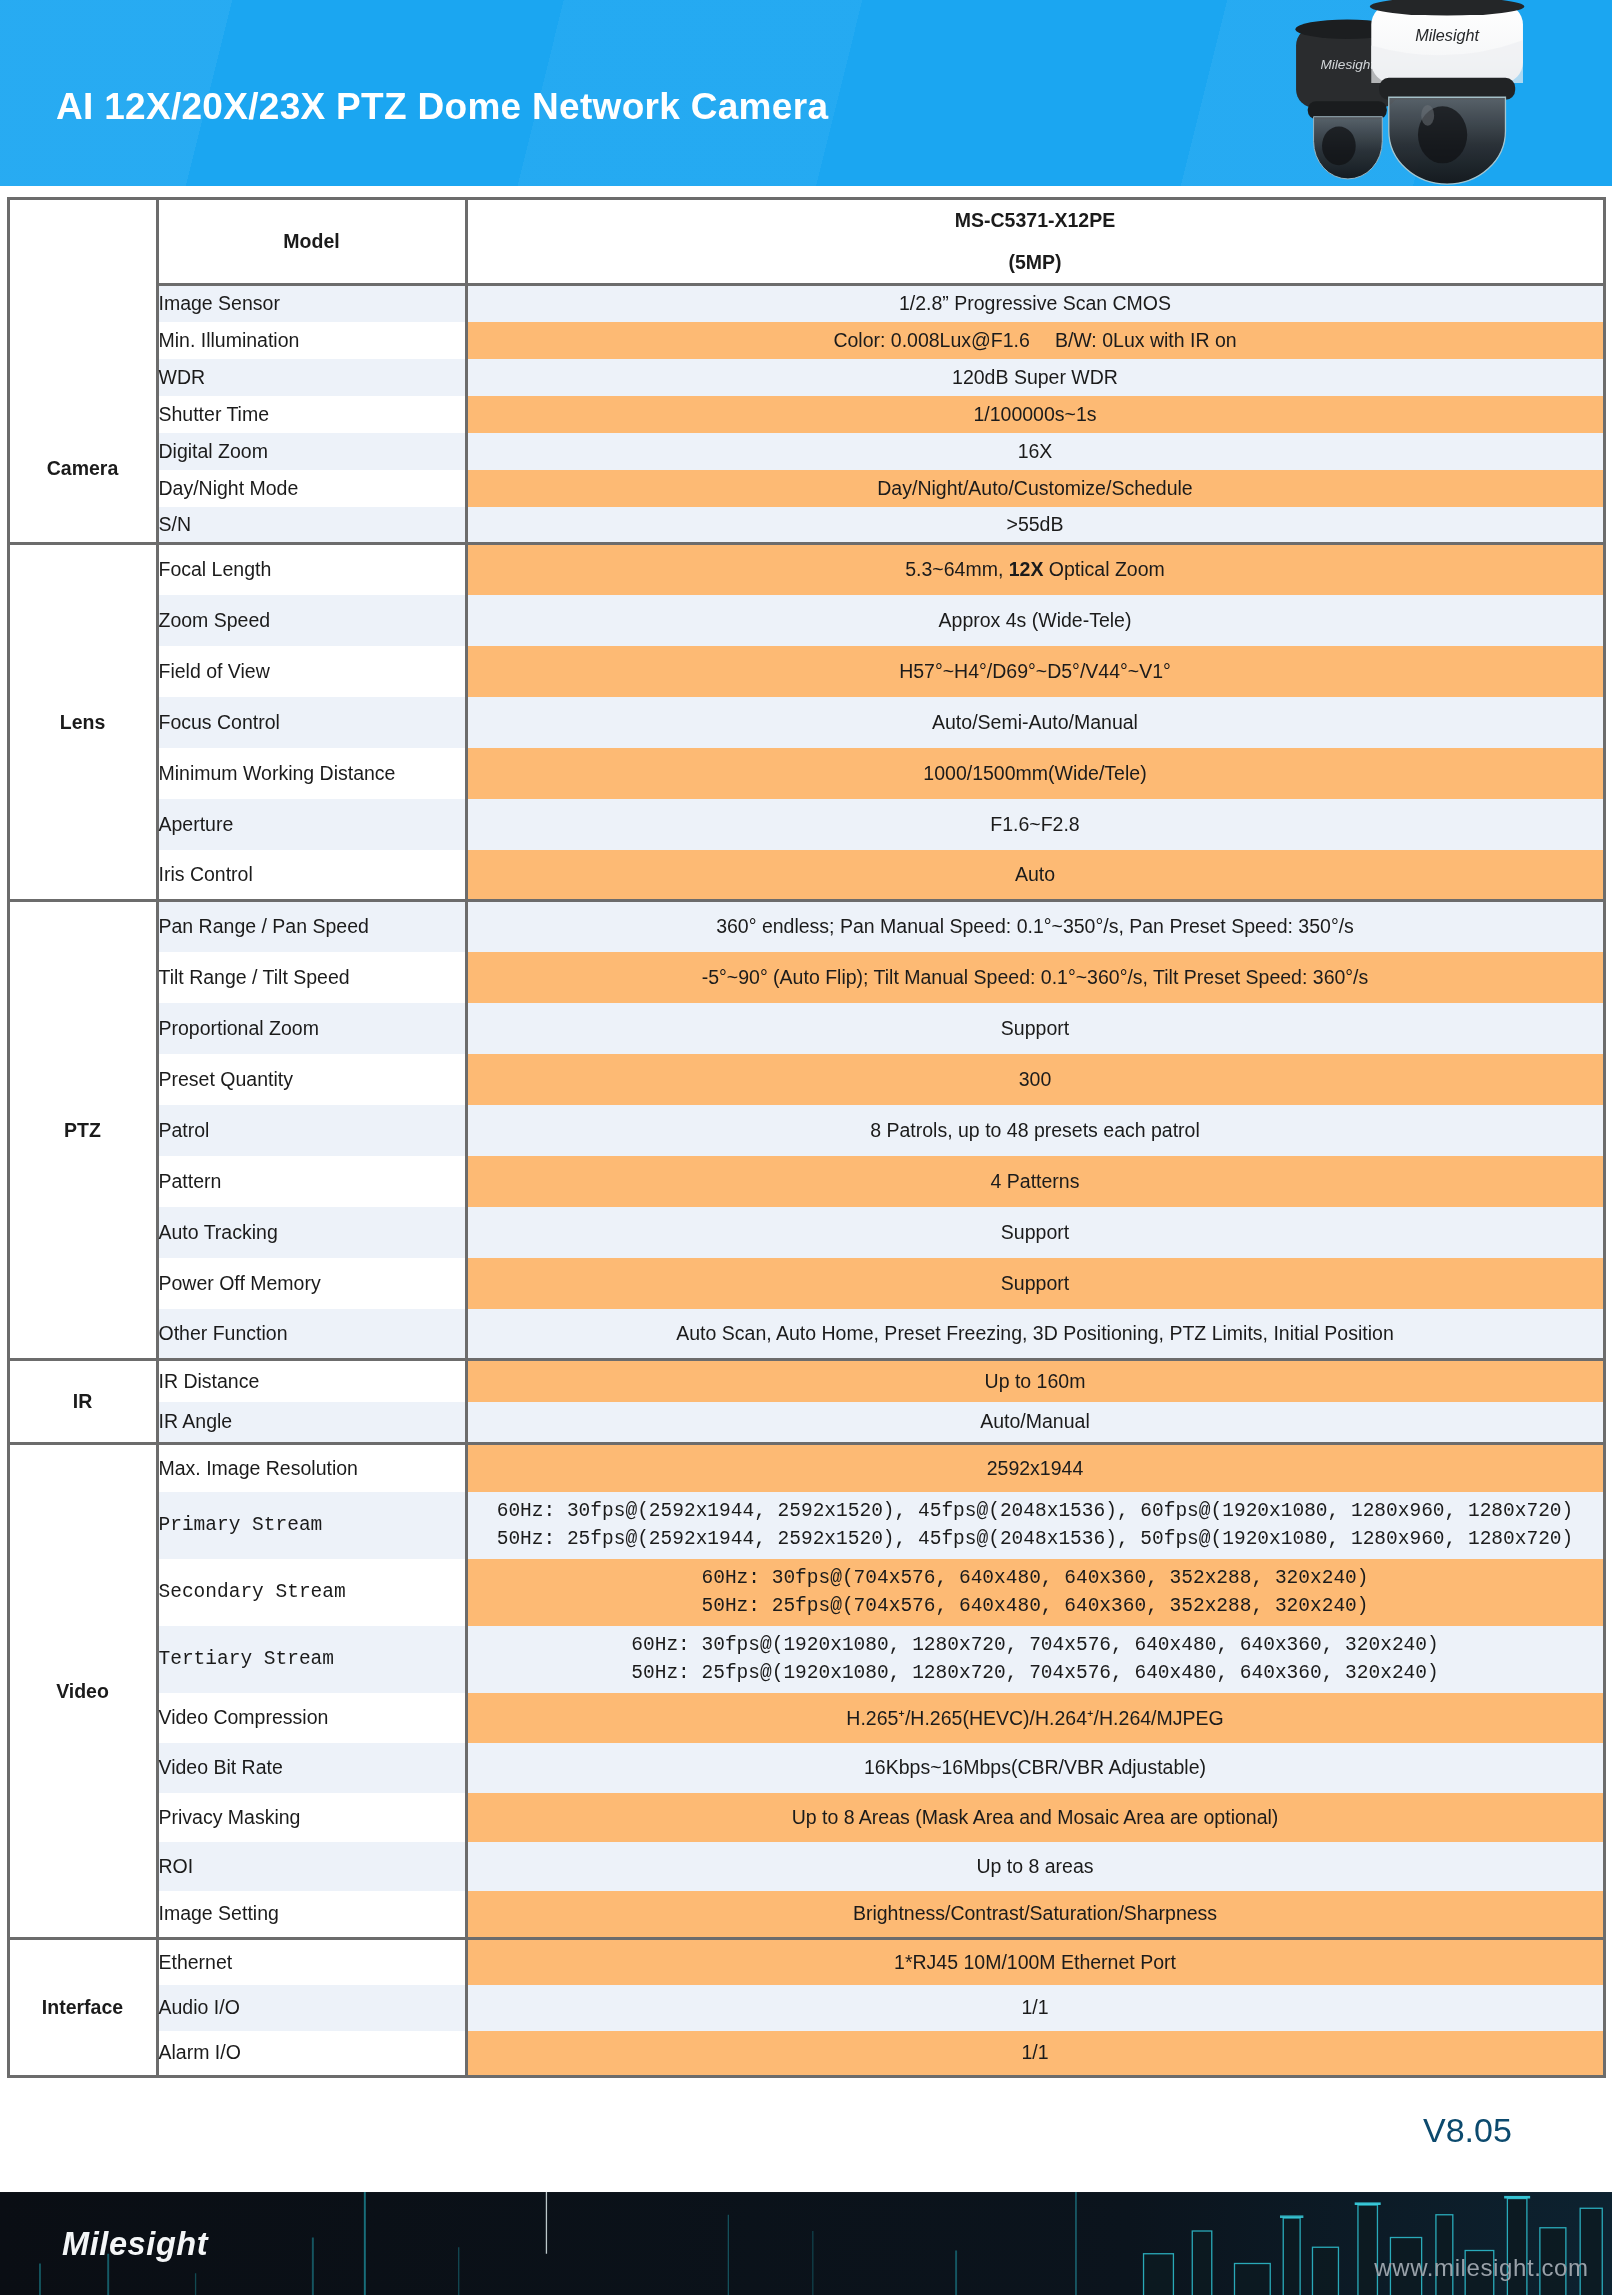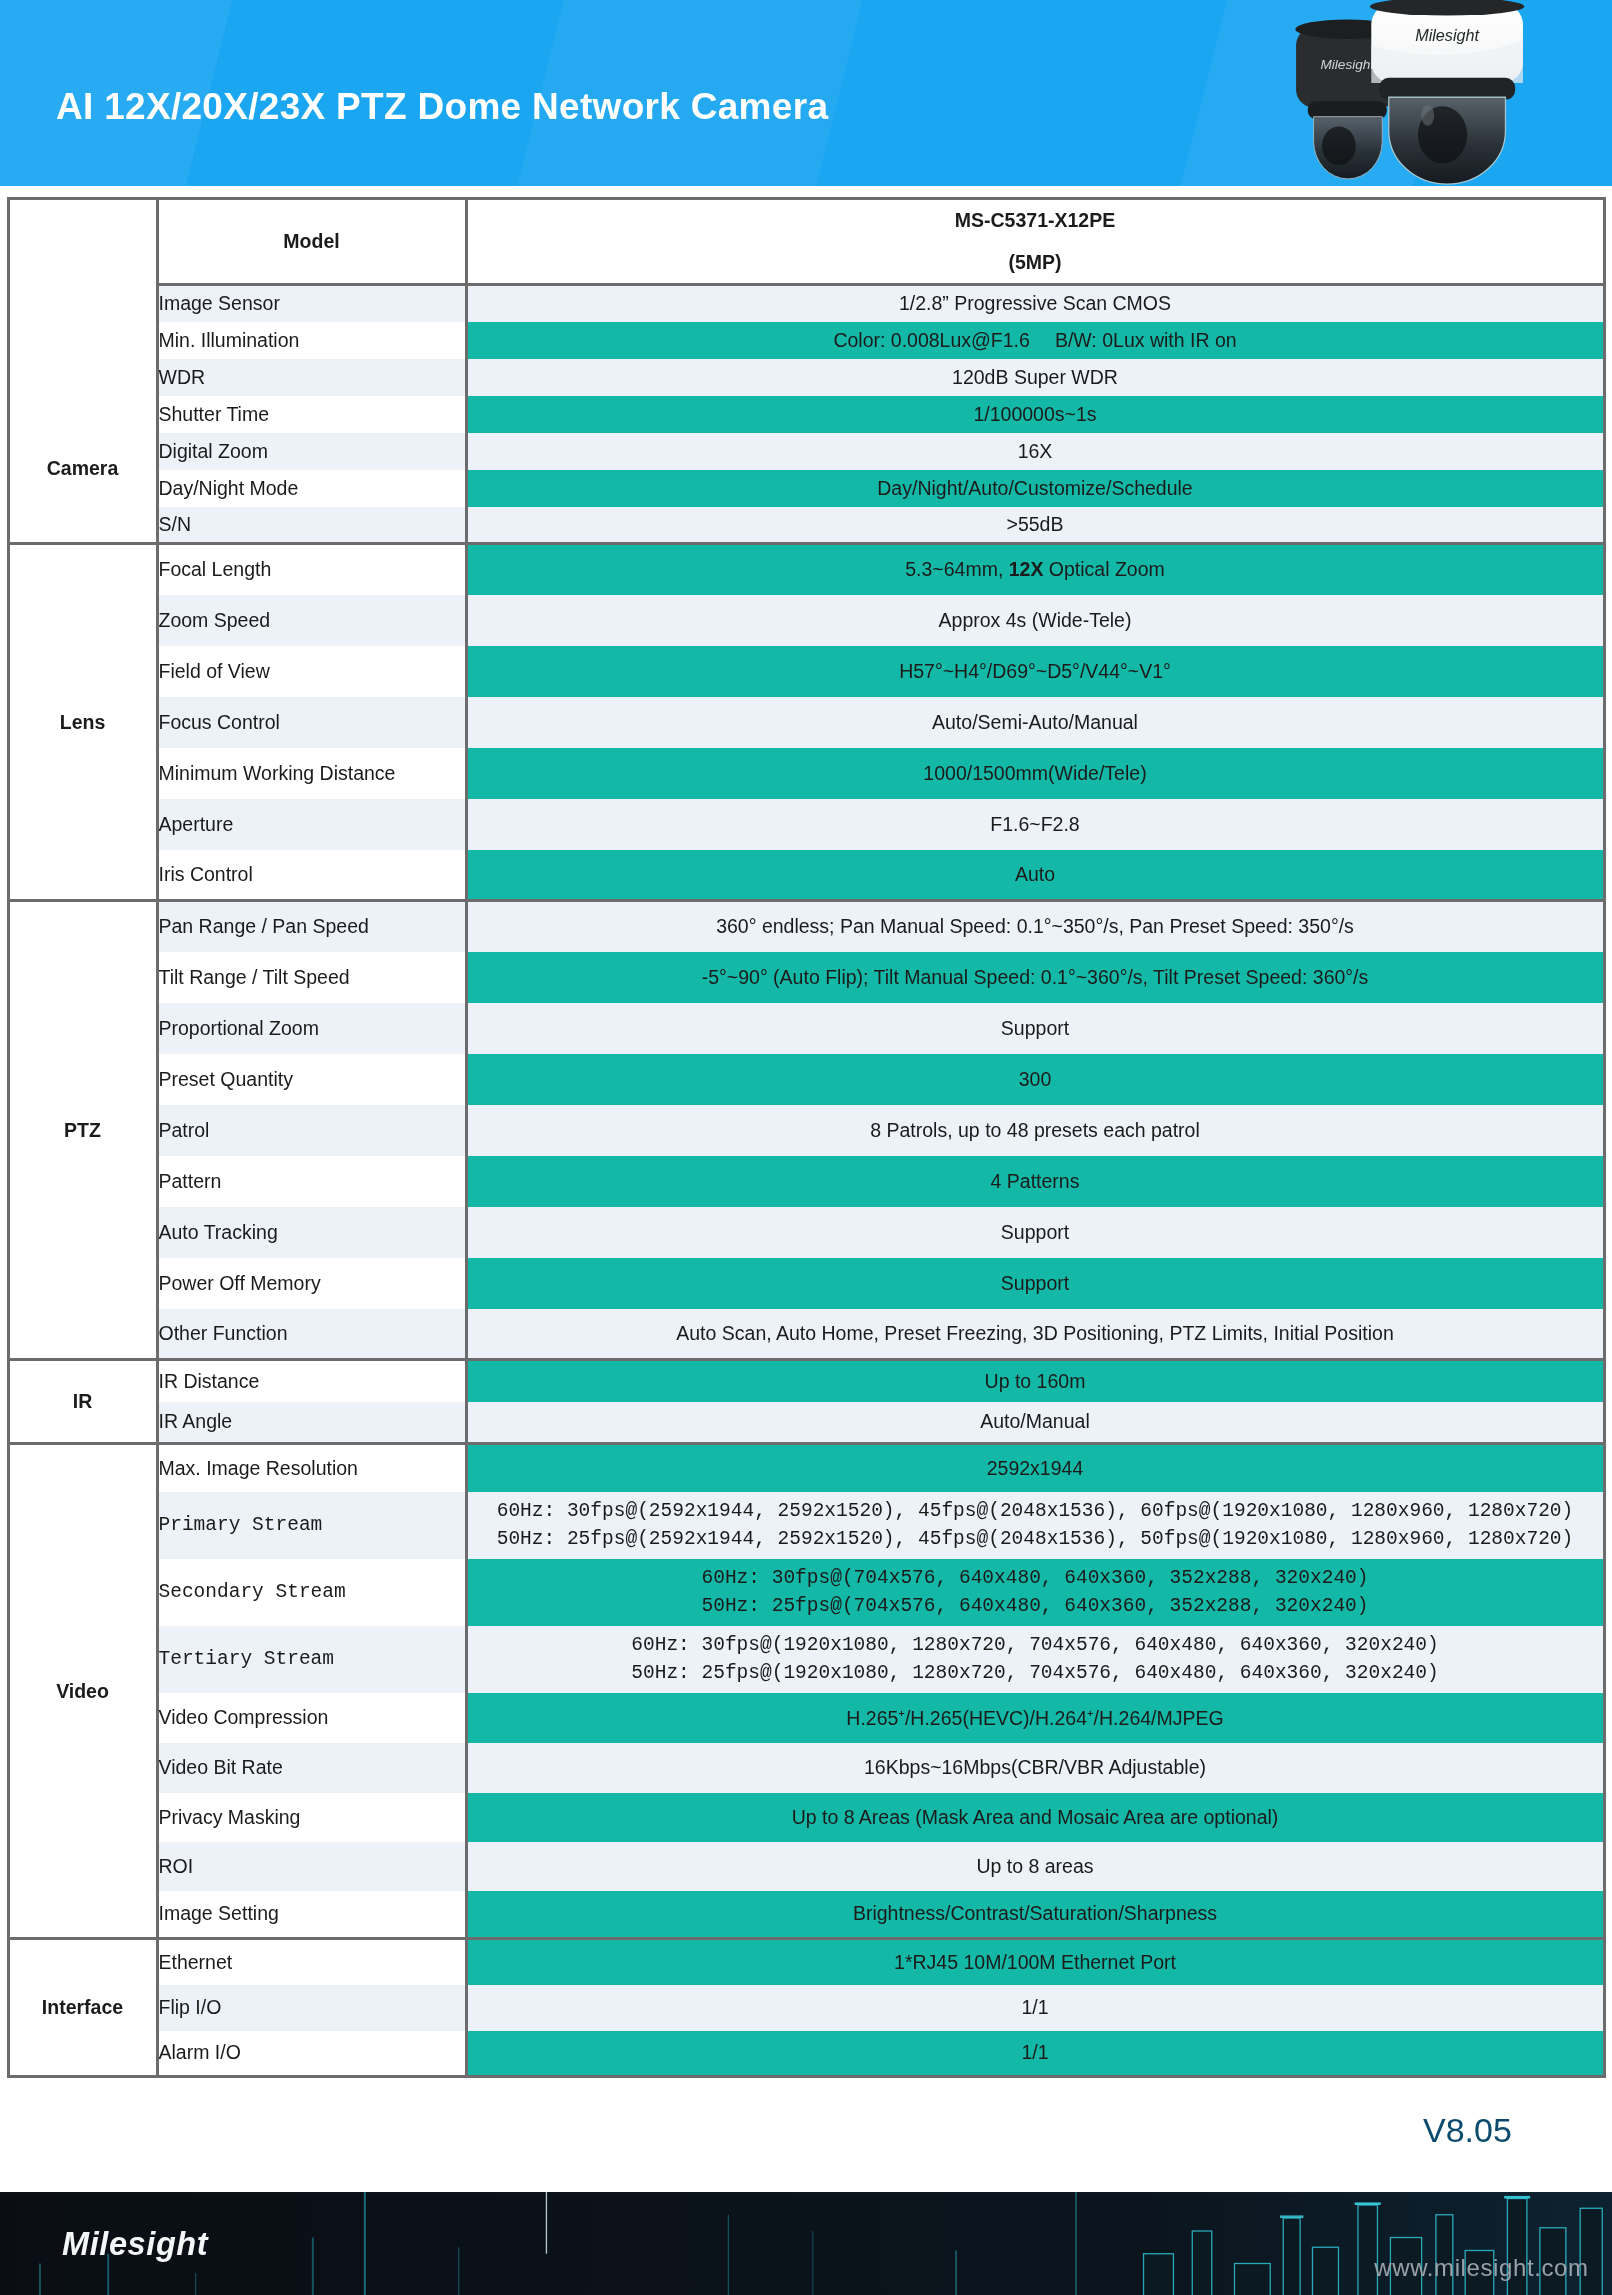--- a/index.html
+++ b/index.html
@@ -18,21 +18,21 @@
   .cams{position:absolute;right:77px;top:0;}
 
   
   .spec-wrap{position:absolute;left:6.5px;top:197px;}
   table.spec{border-collapse:collapse;table-layout:fixed;width:1599px;border:3.9px solid #6c6c6c;
              background:#ffffff;}
   table.spec td{padding:0;vertical-align:middle;font-size:19.5px;}
   td.sec{border-right:3.2px solid #6c6c6c;text-align:center;font-weight:bold;font-size:22px;background:#fff;}
   td.sec.campad{padding-top:195px;}
   td.lbl{border-right:3.2px solid #6c6c6c;padding-left:16.2px;background:#fff;}
-  td.val{text-align:center;background:#14b8a6;}
+  td.val{text-align:center;background:#fdba74;}
   tr.shade td.lbl, tr.shade td.val{background:#edf2f9;}
   tr.secstart td{border-top:3.9px solid #6c6c6c;}
   tr.rh132{height:86px;} tr.rh75{height:37px;} tr.rh79{height:51px;} tr.rh65{height:42px;}
   tr.rh74{height:48px;} tr.rh100{height:67px;font-family:Liberation Mono, monospace;} tr.rh77{height:50px;} tr.rh76{height:49px;margin-left:20px;}
   tr.rh71{height:46px;}
   td.model-lbl{border-right:3.2px solid #6c6c6c;text-align:center;font-weight:bold;font-size:22px;}
   td.model-val{text-align:center;font-weight:bold;font-size:22px;}
   td.model-val .mline{line-height:35px;}
   td.model-val .mline + .mline{margin-top:7.8px;}
   .stream{font-size:18px;line-height:28px;}
@@ -266,21 +266,21 @@
         <td class="lbl">Image Setting</td>
         <td class="val">Brightness/Contrast/Saturation/Sharpness</td>
       </tr>
 
       <tr class="rh71 secstart">
         <td class="sec" rowspan="3">Interface</td>
         <td class="lbl">Ethernet</td>
         <td class="val">1*RJ45 10M/100M Ethernet Port</td>
       </tr>
       <tr class="rh71 shade">
-        <td class="lbl">Flip I/O</td>
+        <td class="lbl">Audio I/O</td>
         <td class="val">1/1</td>
       </tr>
       <tr class="rh71">
         <td class="lbl">Alarm I/O</td>
         <td class="val">1/1</td>
       </tr>
     </tbody>
       </table>
   </div>
 

